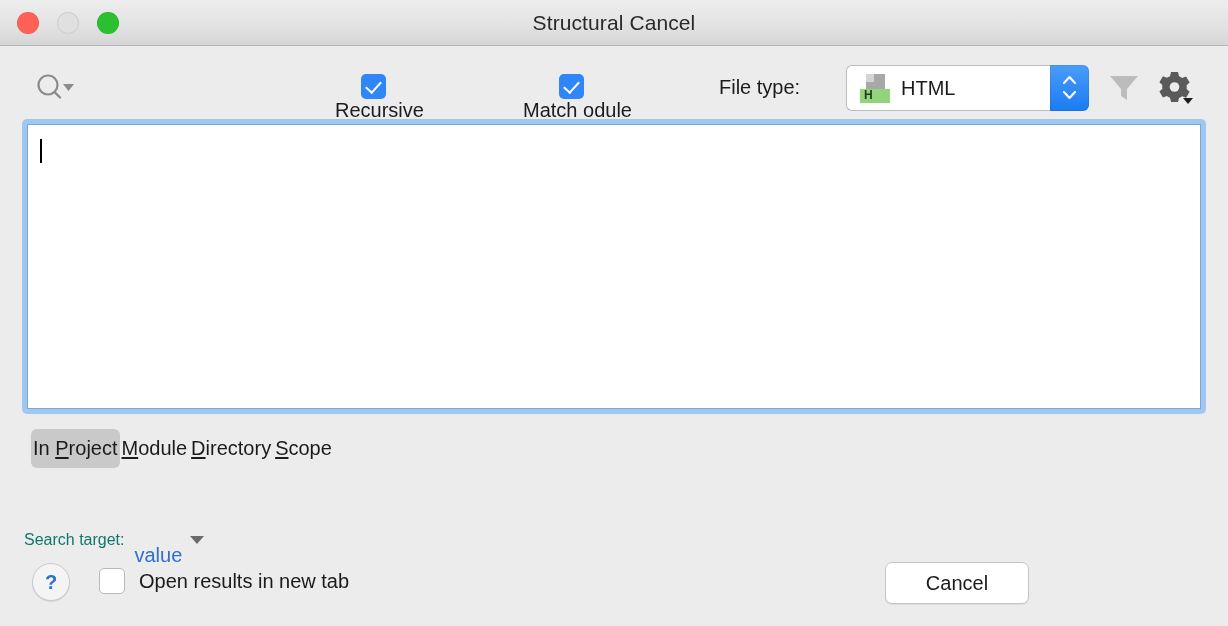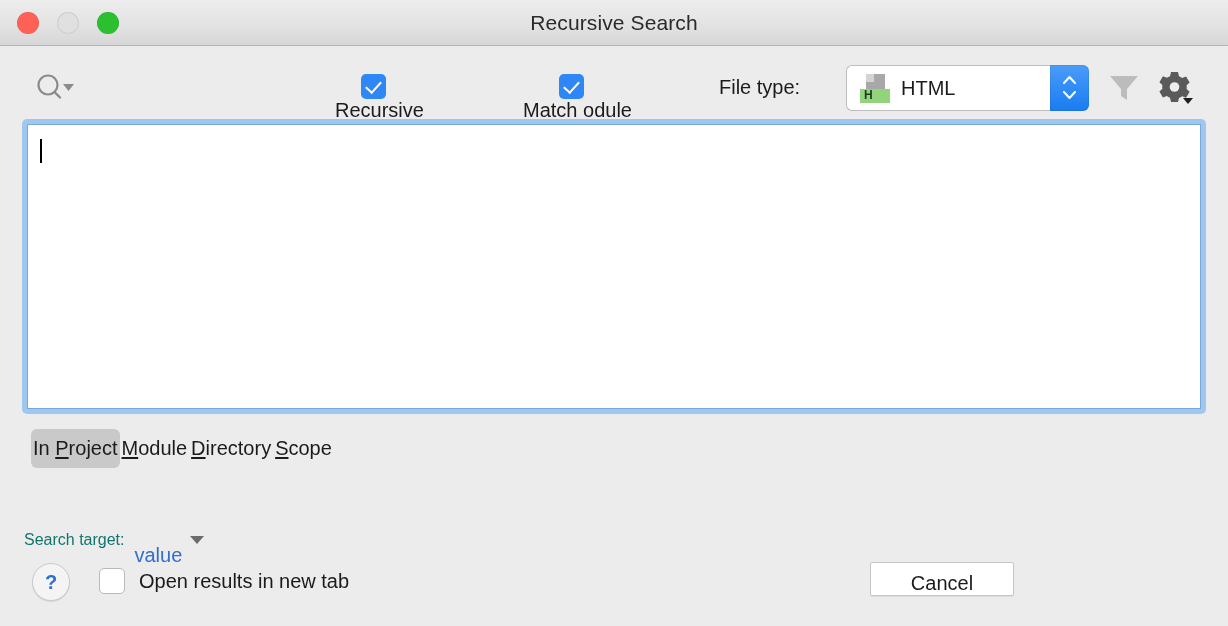--- a/index.html
+++ b/index.html
@@ -281,26 +281,27 @@
     flex: none;
   }
   .newtab-label {
     font-size: 20px;
     color: #1b1b1b;
     margin-left: 14px;
     white-space: nowrap;
   }
   .btn {
     position: absolute;
-    height: 34px;
-    border-radius: 2px;
+    height: 42px;
+    border-radius: 7px;
     font-size: 20px;
     box-sizing: border-box;
     text-align: center;
     line-height: 40px;
+    margin-left: 15px;
   }
   .btn-cancel {
     left: 870px; top: 562px;
     width: 144px;
     background: #ffffff;
     border: 1px solid #c6c6c6;
     color: #1b1b1b;
     box-shadow: 0 1px 1px rgba(0,0,0,0.07);
   }
   .btn-find {
@@ -313,21 +314,21 @@
 </style>
 </head>
 <body>
 
 <div class="window">
 
   <div class="titlebar">
     <div class="traffic traffic-close"></div>
     <div class="traffic traffic-min"></div>
     <div class="traffic traffic-max"></div>
-    <div class="title-text">Recursive Search</div>
+    <div class="title-text">Structural Cancel</div>
   </div>
 
   <div class="search-glyph">
     <svg width="42" height="26" viewBox="0 0 42 26">
       <circle cx="13" cy="11" r="9.5" fill="none" stroke="#8b8b8b" stroke-width="2.2"></circle>
       <line x1="19.5" y1="18" x2="25" y2="23.5" stroke="#8b8b8b" stroke-width="2.4" stroke-linecap="round"></line>
       <polygon points="28,10 39,10 33.5,17" fill="#8b8b8b"></polygon>
     </svg>
   </div>
 

